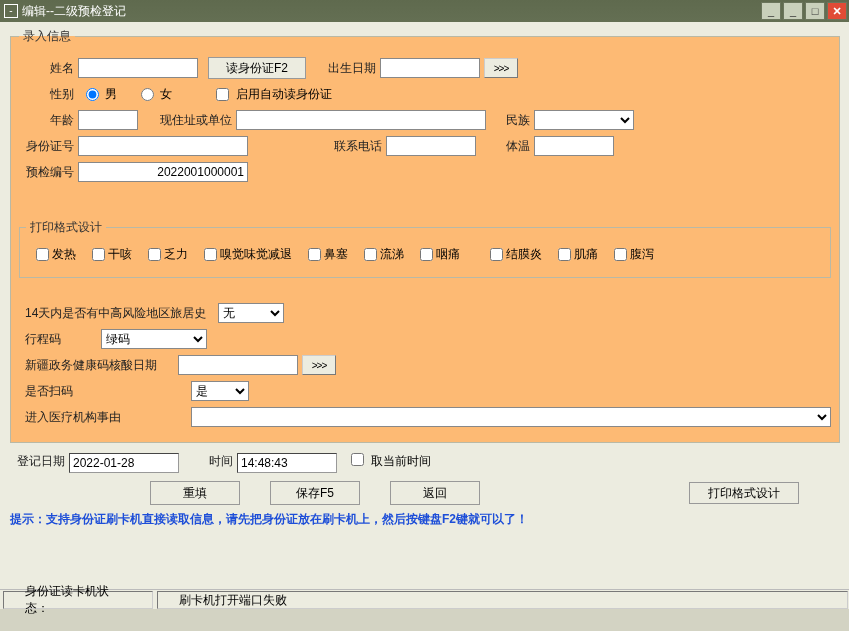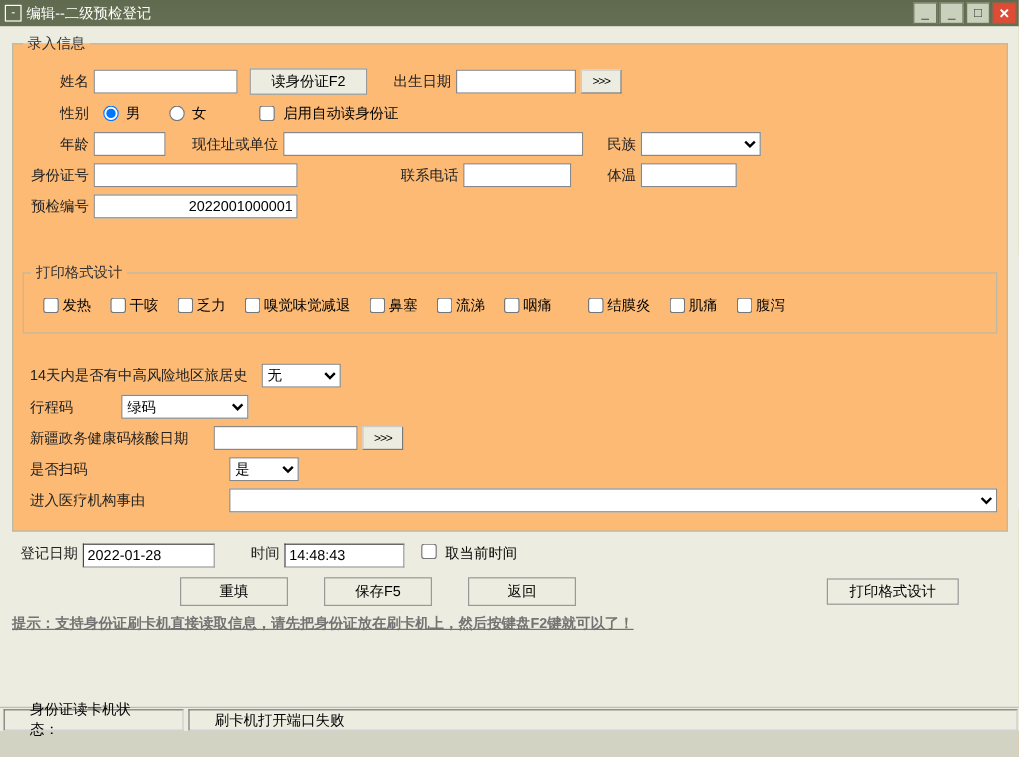--- a/index.html
+++ b/index.html
@@ -22,21 +22,21 @@
 .btn { height: 22px; background: #ecece0; border: 1px solid #999; padding: 0 10px; cursor: default; }
 .btn.big { width: 90px; height: 24px; }
 .morebtn { width: 34px; height: 20px; background: #ecece0; border: 1px outset #ccc; font-size: 10px; letter-spacing: -1px; }
 .radio { margin: 0 2px 0 8px; }
 .chk { margin: 0 3px 0 10px; }
 fieldset.symptoms { margin-top: 4px; padding: 10px 6px 14px 6px; }
 .symrow { display: flex; align-items: center; flex-wrap: wrap; gap: 0; }
 .symrow label { display: flex; align-items: center; margin-right: 6px; }
 .bottom-row { display: flex; align-items: flex-start; gap: 4px; margin-top: 10px; }
 .btnbar { display: flex; gap: 30px; margin: 8px 0 4px 140px; align-items: center; }
-.hint { color: #737373; font-weight: bold; padding: 2px 0 4px 0; text-decoration: underline; }
+.hint { color: #1d4ed8; font-weight: bold; padding: 2px 0 4px 0; }
 .statusbar { position: absolute; left: 0; right: 0; bottom: 0; height: 20px; background: #ecece0; border-top: 1px solid #bbb; display: flex; }
 .statusbar .cell { border: 1px inset #ccc; padding: 1px 21px; margin: 1px 1px 1px 3px; height: 18px; display: flex; align-items: center; }
 </style>
 </head>
 <body>
 
 <div class="titlebar">
   <span class="sysicon">-</span>
   <span class="title">编辑--二级预检登记</span>
   <div class="btns">

